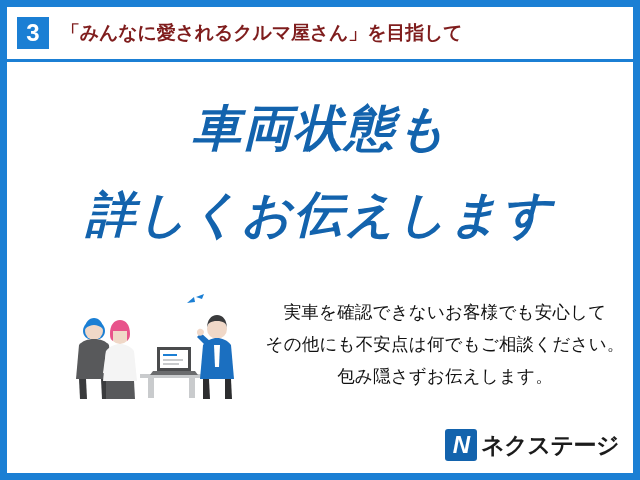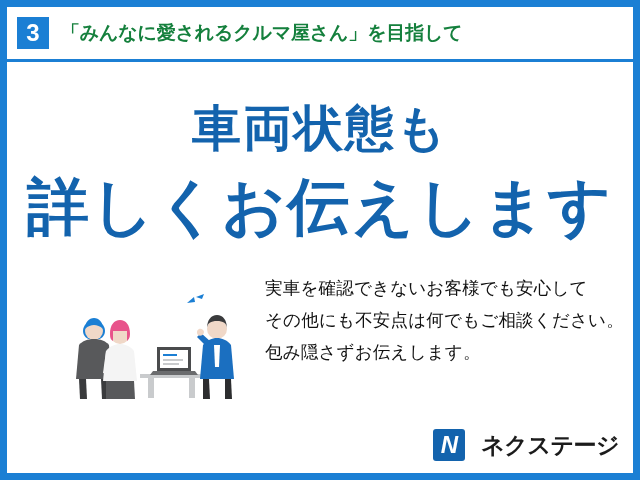--- a/index.html
+++ b/index.html
@@ -47,21 +47,21 @@
     display: flex;
     align-items: center;
     justify-content: center;
     flex: none;
     font-family: "Liberation Sans", sans-serif;
   }
   .header-title {
     margin-left: 12px;
     font-size: 19px;
     font-weight: bold;
-    color: #15803d;
+    color: #7f1d1d;
     letter-spacing: -0.2px;
     white-space: nowrap;
     text-align: center;
   }
   .header-rule {
     position: absolute;
     left: 0;
     top: 52px;
     width: 626px;
     height: 3px;
@@ -72,50 +72,51 @@
   .headline {
     position: absolute;
     left: 0;
     top: 92px;
     width: 626px;
     text-align: center;
     color: #1363ad;
     font-weight: bold;
     line-height: 1.22;
     letter-spacing: 2px;
+    font-style: italic;
   }
   .headline .line1 {
     font-size: 49px;
     display: block;
   }
   .headline .line2 {
-    font-size: 62px;
+    font-size: 49px;
     display: block;
-    margin-top: 10px;
+    margin-top: 26px;
   }
 
   
   .illus {
     position: absolute;
     left: 58px;
     top: 272px;
     width: 190px;
     height: 120px;
   }
 
   
   .body-copy {
     position: absolute;
     left: 258px;
-    top: 266px;
+    top: 290px;
     width: 360px;
     color: #111111;
     font-size: 17.5px;
     line-height: 1.82;
-    text-align: left;
+    text-align: center;
     letter-spacing: 0.2px;
   }
   .body-copy div {
     white-space: nowrap;
   }
 
   
   .footer {
     position: absolute;
     right: 14px;
@@ -137,21 +138,21 @@
     color: #ffffff;
     font-size: 24px;
     font-weight: bold;
     font-style: italic;
     display: flex;
     align-items: center;
     justify-content: center;
     font-family: "Liberation Sans", sans-serif;
   }
   .logo-text {
-    margin-left: 16px;
+    margin-left: 4px;
     font-size: 23px;
     font-weight: bold;
     color: #1b1b1b;
     letter-spacing: -0.5px;
   }
 </style>
 </head>
 <body>
 
 <div class="page">

